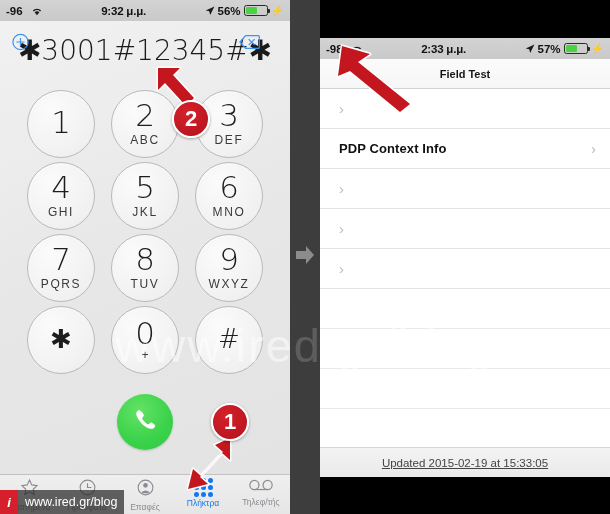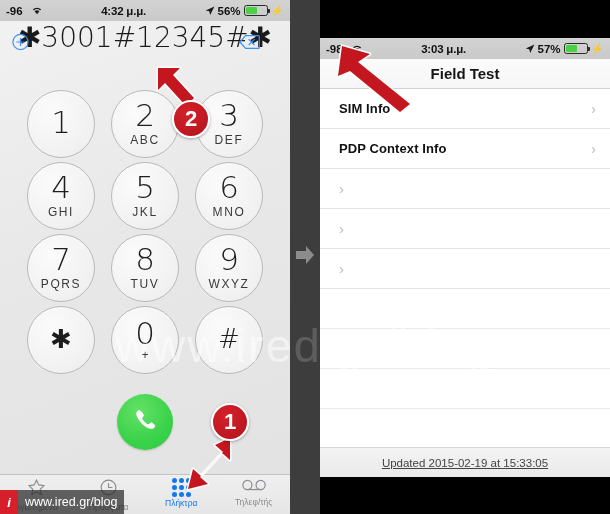--- a/index.html
+++ b/index.html
@@ -19,40 +19,40 @@
     position: relative;
     flex: none;
   }
   .statusbar {
     height: 21px;
     display: flex; align-items: center;
     font-size: 11.5px; font-weight: bold; color: #111;
     padding: 0 6px;
     background: linear-gradient(180deg,#d3d3d3 0%,#c9c9c9 100%);
   }
-  .sb-left { display: flex; align-items: flex-start; gap: 8px; }
+  .sb-left { display: flex; align-items: center; gap: 8px; }
   .sb-center { flex: 1; text-align: center; letter-spacing: -0.2px; }
   .sb-right { display: flex; align-items: center; gap: 3px; }
   .wifi-ico { display:inline-block; width: 12px; height: 10px; position: relative; }
   .wifi-ico svg { display:block; }
   .loc-ico svg { display:block; }
   .battery {
     width: 24px; height: 11px; border: 1px solid #2a2a2a; border-radius: 2.5px;
     position: relative; padding: 1px;
   }
   .battery::after {
     content: ""; position: absolute; right: -3px; top: 3px;
     width: 2px; height: 4px; background: #2a2a2a; border-radius: 0 1px 1px 0;
   }
   .battery i { display: block; height: 100%; background: #4cd044; border-radius: 1px; }
   .bolt { font-size: 10px; margin-left: 1px; }
 
   
   .numberbar {
-    height: 46px; display: flex; align-items: flex-start; justify-content: center;
+    height: 46px; display: flex; align-items: flex-end; justify-content: center;
     position: relative;
   }
   .plus-ico { position: absolute; left: 12px; top: 50%; transform: translateY(-50%); }
   .dialed {
     font-family: "DejaVu Sans", sans-serif;
     font-size: 28px; color: #1a1a1a; letter-spacing: 0px; font-weight: 300;
     white-space: nowrap;
   }
   .backspace { position: absolute; right: 30px; top: 50%; transform: translateY(-50%); }
 
@@ -131,21 +131,21 @@
     position: absolute; top: 38px; left: 0; right: 0; bottom: 37px;
     background: #6d28d9;
     display: flex; flex-direction: column;
   }
   .navbar {
     height: 30px; flex: none;
     background: linear-gradient(180deg,#fbfbfb 0%,#f6f6f6 100%);
     border-bottom: 1px solid #d2d2d4;
     display: flex; align-items: center; justify-content: center;
   }
-  .navtitle { font-size: 15px; font-weight: bold; color: #151515; }
+  .navtitle { font-size: 11px; font-weight: bold; color: #151515; }
   .tablelist { flex: 1; background: #fff; }
   .row {
     height: 40px; display: flex; align-items: center;
     padding-left: 19px; padding-right: 14px;
     border-bottom: 1px solid #e3e3e5;
     background: #fff;
   }
   .row .lbl { font-size: 13px; font-weight: bold; color: #111; flex: 1; letter-spacing: .1px; }
   .chev { color: #bcbcc0; font-size: 15px; font-weight: 400; line-height: 1; }
   .row.empty { border-bottom: 1px solid #e9e9eb; }
@@ -205,21 +205,21 @@
     <div class="statusbar">
       <div class="sb-left">
         <span>-96</span>
         <span class="wifi-ico">
           <svg width="12" height="10" viewBox="0 0 12 10">
               <path d="M6 9.2 L3.6 6.3 a3.7 3.7 0 0 1 4.8 0 Z" fill="#1a1a1a"></path>
               <path d="M1.9 4.3 a6.1 6.1 0 0 1 8.2 0 l-1 1.1 a4.7 4.7 0 0 0-6.2 0 Z" fill="#1a1a1a"></path>
             </svg>
         </span>
       </div>
-      <div class="sb-center">4:32 μ.μ.</div>
+      <div class="sb-center">9:32 μ.μ.</div>
       <div class="sb-right">
         <span class="loc-ico">
           <svg width="10" height="10" viewBox="0 0 10 10">
               <path d="M9.4 0.6 L0.7 4.4 L4.2 5.3 L5.2 9 Z" fill="#1a1a1a"></path>
             </svg>
         </span>
         <span>56%</span>
         <span class="battery">
             <i style="width:56%"></i>
           </span>
@@ -313,20 +313,30 @@
       </div>
       <div class="tab">
         <span>
           <svg width="19" height="19" viewBox="0 0 24 24">
               <circle cx="12" cy="12" r="9.3" fill="none" stroke="#8b8b90" stroke-width="1.4"></circle>
               <path d="M12 6.5V12h5" fill="none" stroke="#8b8b90" stroke-width="1.4"></path>
             </svg>
         </span>
         <span class="tl">Πρόσφατα</span>
       </div>
+      <div class="tab">
+        <span>
+          <svg width="19" height="19" viewBox="0 0 24 24">
+              <circle cx="12" cy="12" r="9.3" fill="none" stroke="#8b8b90" stroke-width="1.4"></circle>
+              <circle cx="12" cy="9.3" r="2.9" fill="#8b8b90"></circle>
+              <path d="M6.4 19.3a6.2 6.2 0 0 1 11.2 0" fill="#8b8b90"></path>
+            </svg>
+        </span>
+        <span class="tl">Επαφές</span>
+      </div>
       <div class="tab sel">
         <span class="kp-grid">
           <span></span>
             <span></span>
             <span></span>
           <span></span>
             <span></span>
             <span></span>
           <span></span>
             <span></span>
@@ -373,42 +383,41 @@
       <div class="statusbar">
         <div class="sb-left">
           <span>-98</span>
           <span class="wifi-ico">
             <svg width="12" height="10" viewBox="0 0 12 10">
                 <path d="M6 9.2 L3.6 6.3 a3.7 3.7 0 0 1 4.8 0 Z" fill="#1a1a1a"></path>
                 <path d="M1.9 4.3 a6.1 6.1 0 0 1 8.2 0 l-1 1.1 a4.7 4.7 0 0 0-6.2 0 Z" fill="#1a1a1a"></path>
               </svg>
           </span>
         </div>
-        <div class="sb-center">3:03 μ.μ.</div>
+        <div class="sb-center">2:33 μ.μ.</div>
         <div class="sb-right">
           <span class="loc-ico">
             <svg width="10" height="10" viewBox="0 0 10 10">
                 <path d="M9.4 0.6 L0.7 4.4 L4.2 5.3 L5.2 9 Z" fill="#1a1a1a"></path>
               </svg>
           </span>
           <span>57%</span>
           <span class="battery">
               <i style="width:57%"></i>
             </span>
           <span class="bolt">⚡</span>
         </div>
       </div>
 
       <div class="navbar">
         <span class="navtitle">Field Test</span>
       </div>
 
       <div class="tablelist">
         <div class="row">
-          <span class="lbl">SIM Info</span>
           <span class="chev">›</span>
         </div>
         <div class="row">
           <span class="lbl">PDP Context Info</span>
           <span class="chev">›</span>
         </div>
         <div class="row">
           <span class="chev">›</span>
         </div>
         <div class="row">

